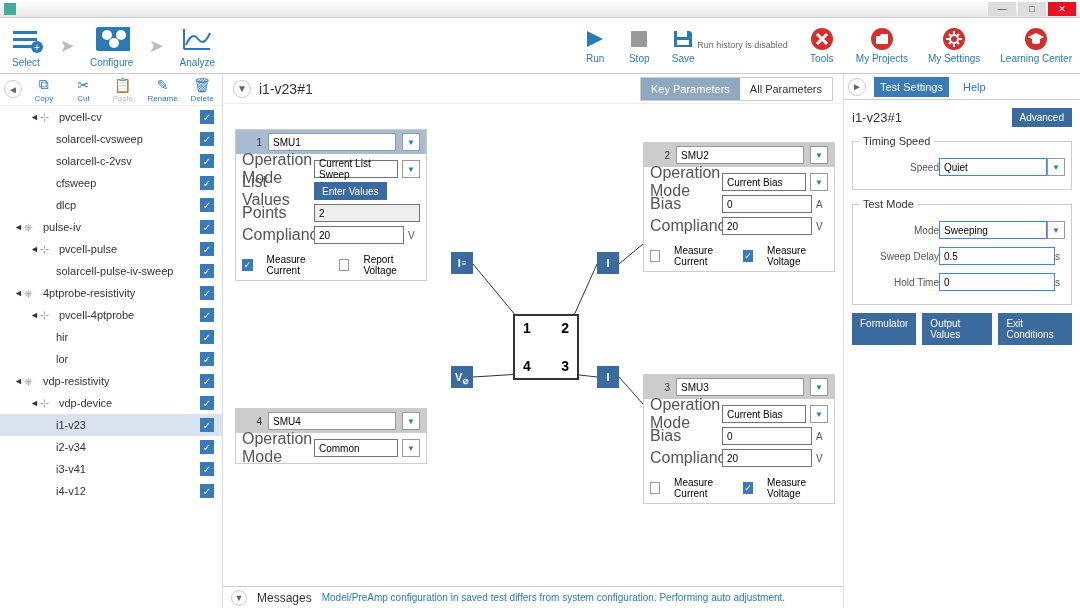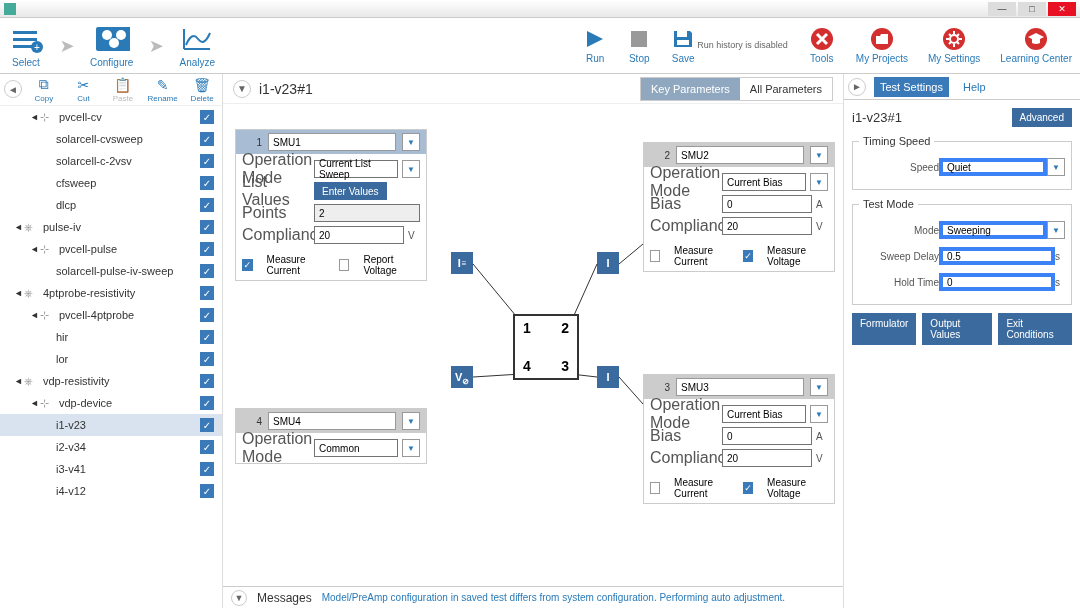--- a/index.html
+++ b/index.html
@@ -98,21 +98,21 @@
 .right-tabs .rtab { padding: 4px 6px; font-size: 11px; color: #2a7ab8; }
 .right-tabs .rtab.active { background: #3a7ab8; color: #fff; }
 .right-body { padding: 8px; }
 .right-title-row { display: flex; align-items: center; margin-bottom: 8px; }
 .right-title { font-size: 13px; color: #333; }
 .adv-btn { margin-left: auto; background: #3a6a9e; color: #fff; padding: 4px 8px; font-size: 10px; }
 fieldset { border: 1px solid #ccc; margin-bottom: 8px; padding: 8px 6px; }
 legend { font-size: 11px; color: #333; padding: 0 4px; }
 .frow { display: flex; align-items: center; height: 24px; margin-bottom: 2px; }
 .frow .flabel { width: 80px; text-align: right; font-size: 10px; color: #555; }
-.frow .finput { flex: 1; height: 18px; border: 4px solid #3b82f6; padding: 0 4px; display: flex; align-items: center; background:#fff; font-size:10px; }
+.frow .finput { flex: 1; height: 18px; border: 1px solid #3b82f6; padding: 0 4px; display: flex; align-items: center; background:#fff; font-size:10px; }
 .frow .funit { width: 10px; font-size: 10px; color: #555; }
 .frow .fdd { width: 18px; height: 18px; border: 1px solid #999; display: flex; align-items: center; justify-content: center; color: #2a7ab8; font-size: 8px; background:#fff;}
 .btn-row { display: flex; gap: 6px; margin-top: 8px; justify-content: center; }
 .btn-row .bbtn { background: #3a6a9e; color: #fff; padding: 5px 8px; font-size: 10px; }
 
 
 .messages { position:absolute; bottom:0; left:0; right:0; height: 22px; border-top: 1px solid #ccc; display: flex; align-items: center; padding: 0 8px; gap: 10px; background:#fff; }
 .messages .mcollapse { width: 16px; height: 16px; border: 1px solid #ccc; border-radius: 50%; display: flex; align-items: center; justify-content: center; font-size: 9px; color:#666;}
 .messages .mlabel { font-size: 12px; color: #333; }
 .messages .mtext { font-size: 10px; color: #2a7ab8; }

